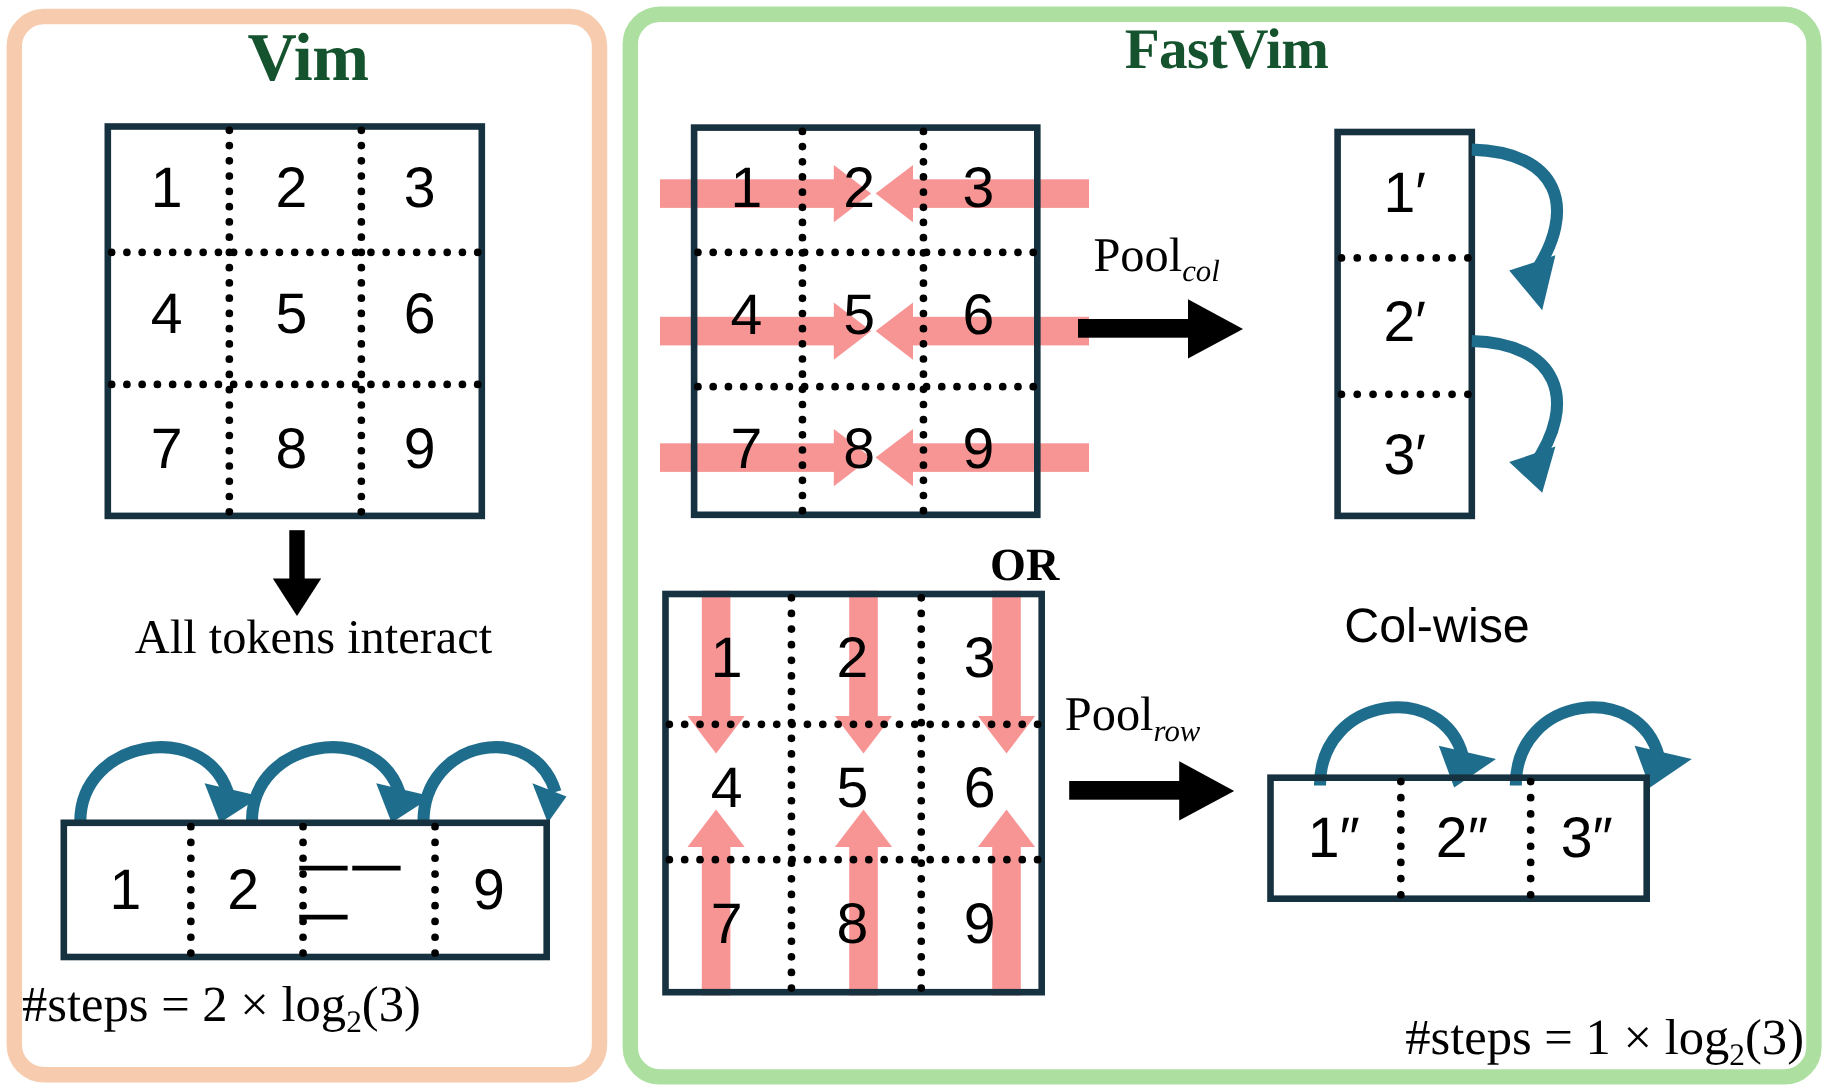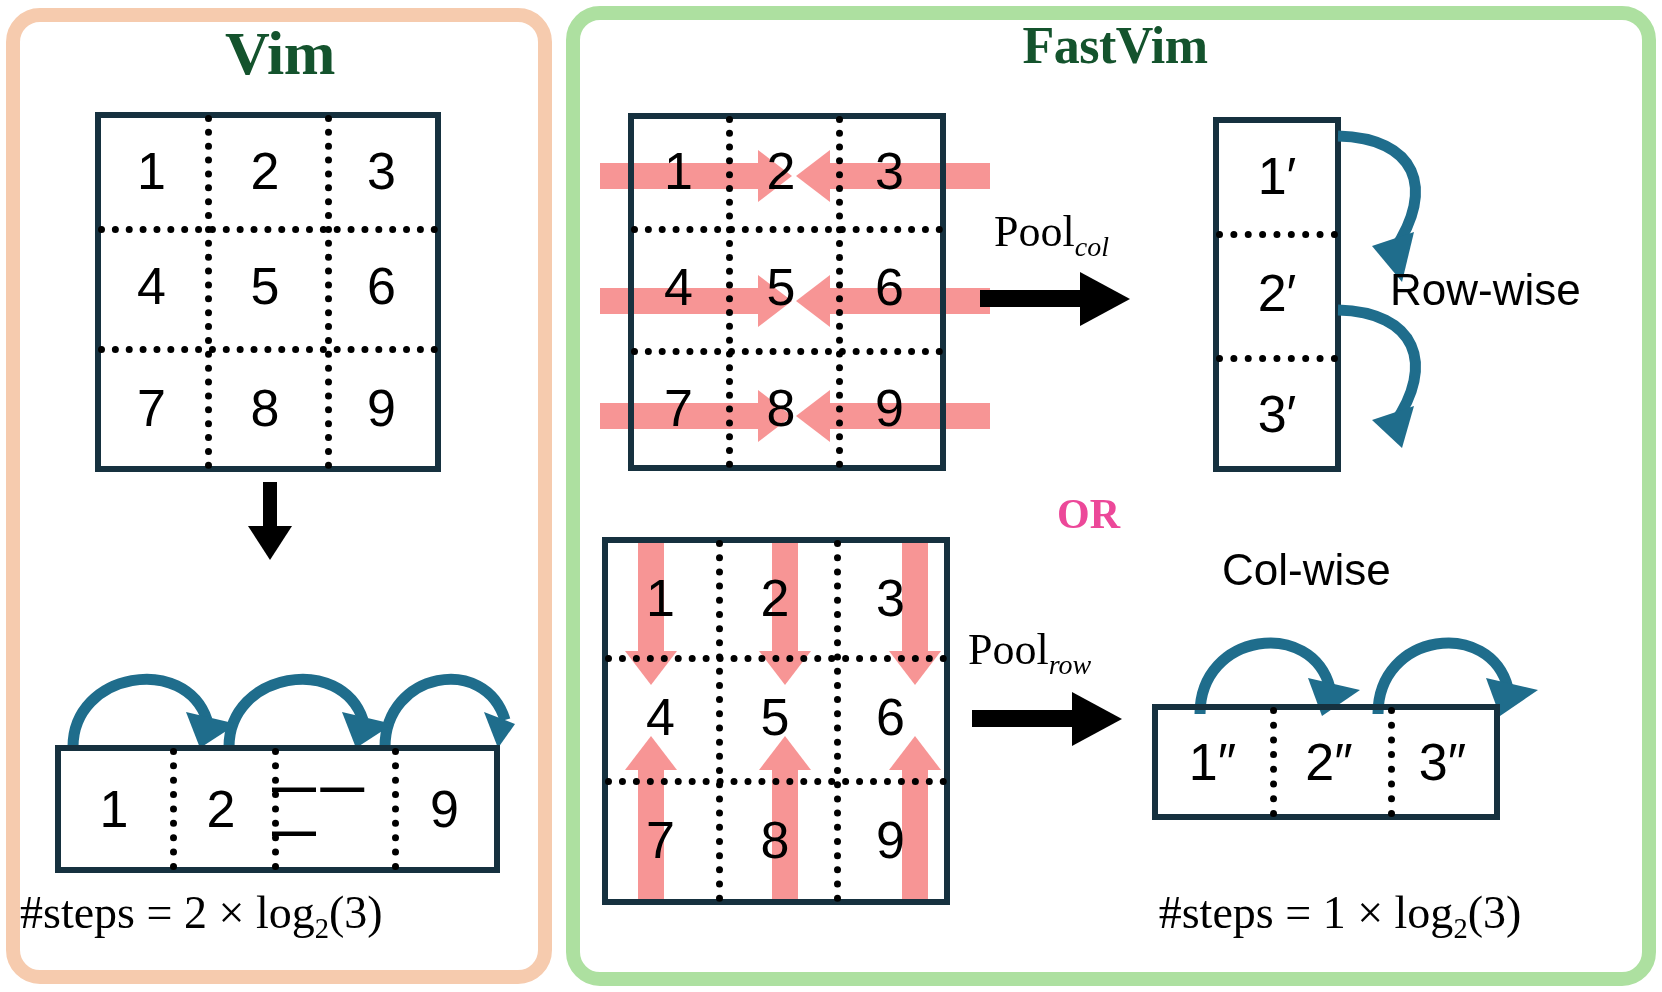--- a/index.html
+++ b/index.html
@@ -9,22 +9,22 @@
   
   .panel{position:absolute;border-radius:34px;box-sizing:border-box;background:#fff;}
   #panel-vim{left:6px;top:8px;width:546px;height:976px;border:14px solid #F6CBAE;}
   #panel-fastvim{left:566px;top:6px;width:1090px;height:980px;border:14px solid #ADE0A0;}
 
   
   .title{position:absolute;font-family:"Liberation Serif",serif;font-weight:bold;color:#14532d;
          text-align:center;line-height:1;letter-spacing:-0.5px;}
   #title-vim{left:60px;top:22px;width:440px;font-size:62px;}
   #title-fastvim{left:600px;top:20px;width:1030px;font-size:52px;}
-  #or-label{position:absolute;left:900px;top:490px;width:220px;text-align:right;
-            font-family:"Liberation Serif",serif;font-weight:bold;font-size:42px;color:#ec4899;}
+  #or-label{position:absolute;left:900px;top:490px;width:220px;text-align:left;
+            font-family:"Liberation Serif",serif;font-weight:bold;font-size:42px;color:#000000;}
 
   
   .solidbox{position:absolute;box-sizing:border-box;border:6px solid #16313F;background:transparent;}
 
   
   .dotv{position:absolute;border-left:7px dotted #000;}
   .doth{position:absolute;border-top:7px dotted #000;}
 
   
   .cell{position:absolute;display:flex;align-items:center;justify-content:center;
@@ -35,21 +35,21 @@
   .pink-head{position:absolute;width:0;height:0;}
   .ph-right{border-top:26px solid transparent;border-bottom:26px solid transparent;border-left:34px solid #F79595;}
   .ph-left{border-top:26px solid transparent;border-bottom:26px solid transparent;border-right:34px solid #F79595;}
   .ph-down{border-left:26px solid transparent;border-right:26px solid transparent;border-top:34px solid #F79595;}
   .ph-up{border-left:26px solid transparent;border-right:26px solid transparent;border-bottom:34px solid #F79595;}
 
   
   .plain{position:absolute;font-family:"Liberation Serif",serif;color:#000;line-height:1;}
   #all-tokens{left:50px;top:558px;width:470px;text-align:center;font-size:44px;}
   #steps-left{left:20px;top:890px;width:520px;font-size:46px;}
-  #steps-right{left:1040px;top:890px;width:600px;text-align:center;font-size:46px;}
+  #steps-right{left:1040px;top:920px;width:600px;text-align:right;font-size:46px;}
   .pool-label{position:absolute;font-family:"Liberation Serif",serif;font-size:44px;color:#000;line-height:1;white-space:nowrap;}
   #pool-col{left:994px;top:210px;}
   #pool-row{left:968px;top:628px;}
   .pool-label .sub{font-size:28px;font-style:italic;vertical-align:sub;}
   .wise{position:absolute;font-family:"Liberation Sans",sans-serif;font-size:44px;color:#000;line-height:1;white-space:nowrap;}
   #row-wise{left:1390px;top:268px;}
   #col-wise{left:1222px;top:548px;}
 
   svg{position:absolute;overflow:visible;}
 </style>
@@ -76,20 +76,21 @@
   <div class="cell" style="left:325px;top:226px;width:113px;height:120px;">6</div>
   <div class="cell" style="left:98px;top:346px;width:107px;height:123px;">7</div>
   <div class="cell" style="left:205px;top:346px;width:120px;height:123px;">8</div>
   <div class="cell" style="left:325px;top:346px;width:113px;height:123px;">9</div>
 
   <svg style="left:240px;top:482px;width:60px;height:78px;" viewBox="0 0 60 78">
     <rect x="23" y="0" width="14" height="48" fill="#000"></rect>
     <polygon points="8,44 52,44 30,78" fill="#000"></polygon>
   </svg>
 
+  <div class="plain" id="all-tokens">All tokens interact</div>
 
   <svg style="left:55px;top:620px;width:460px;height:130px;" viewBox="0 0 460 130">
     <g fill="none" stroke="#1F6D8C" stroke-width="11" stroke-linecap="butt">
       <path d="M 18 127 C 18 52, 130 34, 152 100"></path>
       <path d="M 174 127 C 174 52, 286 34, 308 100"></path>
       <path d="M 330 127 C 330 52, 430 34, 450 100"></path>
     </g>
     <polygon points="131,92 182,104 145,128" fill="#1F6D8C"></polygon>
     <polygon points="287,92 338,104 301,128" fill="#1F6D8C"></polygon>
     <polygon points="429,92 460,104 443,128" fill="#1F6D8C"></polygon>
@@ -161,21 +162,20 @@
 
   <svg style="left:1336px;top:128px;width:130px;height:320px;" viewBox="0 0 130 320">
     <g fill="none" stroke="#1F6D8C" stroke-width="11" stroke-linecap="butt">
       <path d="M 2 8 C 80 10, 100 60, 58 122"></path>
       <path d="M 2 182 C 80 184, 100 236, 58 296"></path>
     </g>
     <polygon points="78,104 66,154 36,118" fill="#1F6D8C"></polygon>
     <polygon points="78,278 66,320 36,292" fill="#1F6D8C"></polygon>
   </svg>
 
-  <div class="wise" id="row-wise">Row-wise</div>
 
   <div id="or-label">OR</div>
 
   <div class="pink-shaft" style="left:638px;top:537px;width:26px;height:120px;"></div>
   <div class="pink-head ph-down" style="left:625px;top:651px;"></div>
   <div class="pink-shaft" style="left:638px;top:770px;width:26px;height:135px;"></div>
   <div class="pink-head ph-up" style="left:625px;top:736px;"></div>
 
   <div class="pink-shaft" style="left:772px;top:537px;width:26px;height:120px;"></div>
   <div class="pink-head ph-down" style="left:759px;top:651px;"></div>

